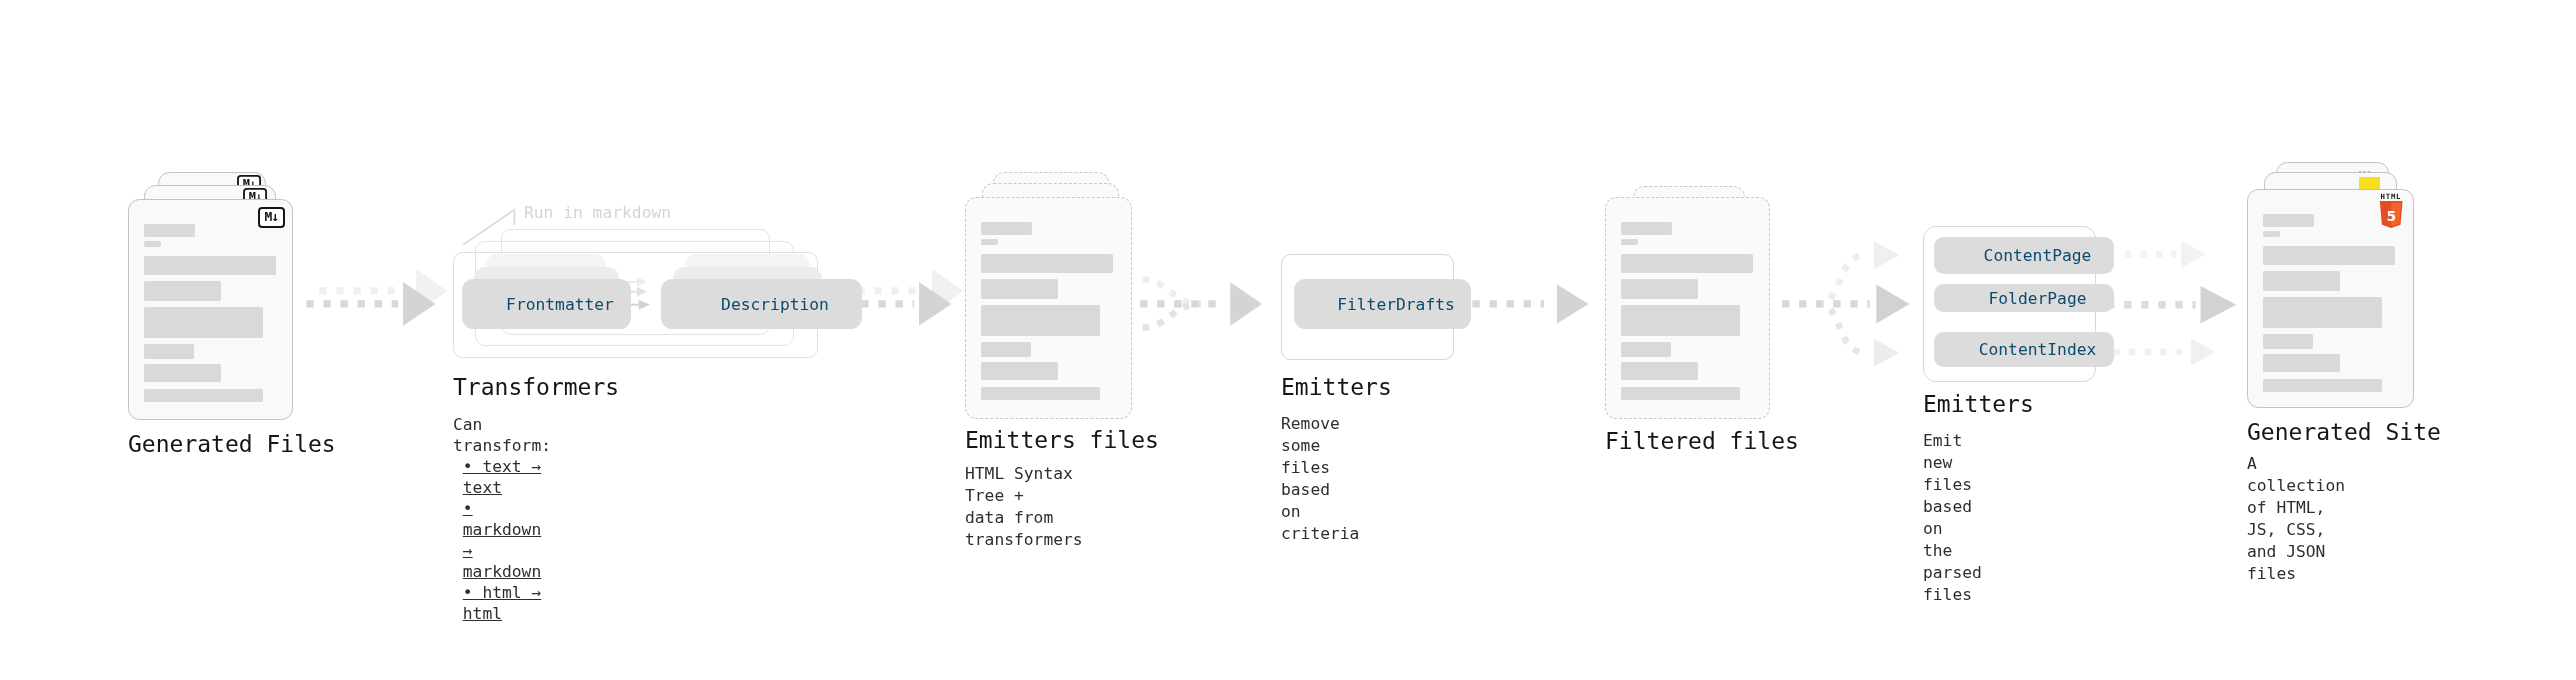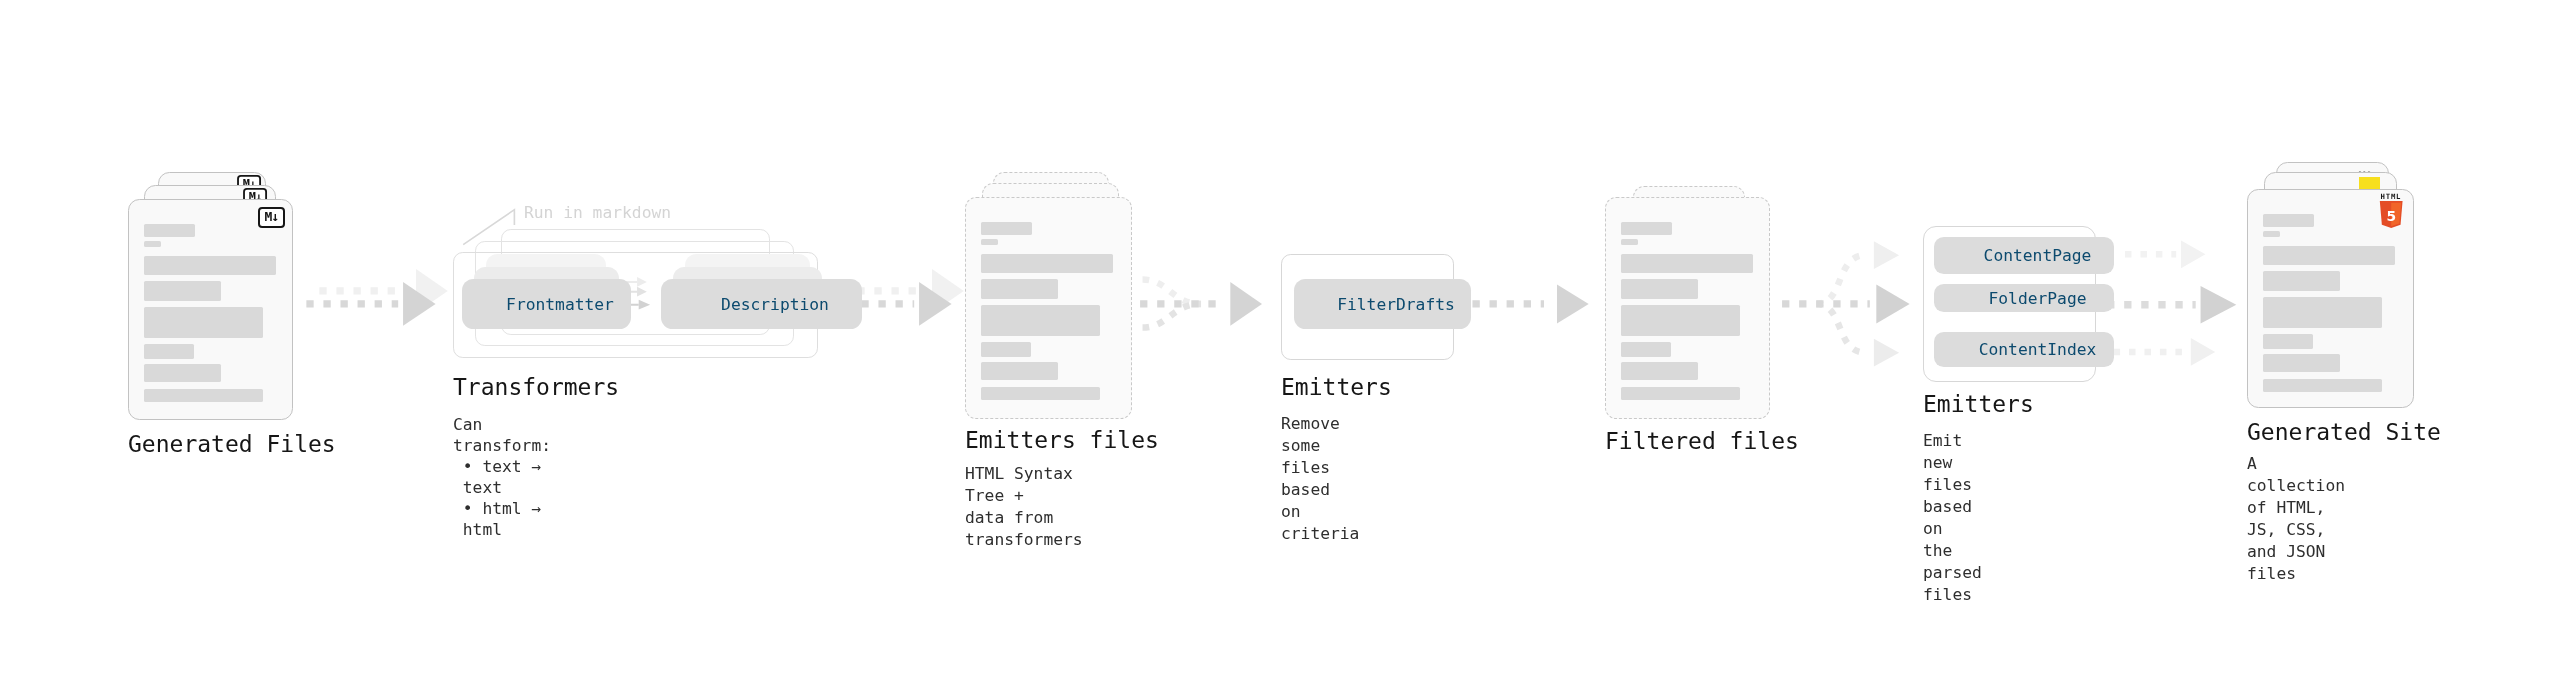--- a/index.html
+++ b/index.html
@@ -102,21 +102,21 @@
   }
   .stage-desc {
     position: absolute;
     font-size: 16.3px;
     color: #2e2e2e;
     line-height: 22px;
     white-space: pre-line;
   }
   .bullet-list { position: absolute; font-size: 16.3px; color: #2e2e2e; line-height: 21px; }
   .bullet-list .intro { margin: 0; }
-  .bullet-list .bullet { padding-left: 9.8px; }
+  .bullet-list .bullet { padding-left: 9.8px; text-decoration: underline; }
 
   .note {
     position: absolute;
     font-size: 16.3px;
     color: #d4d4d4;
     white-space: nowrap;
   }
 
   
   .html5-badge { position: absolute; width: 28px; text-align: center; }
@@ -224,20 +224,21 @@
     <div class="pill" style="left:462px;top:279px;width:142px;height:50px">Frontmatter</div>
 
     <div class="pill ghost2" style="left:685px;top:254px;width:98px;height:50px"></div>
     <div class="pill ghost1" style="left:673px;top:267px;width:122px;height:50px"></div>
     <div class="pill" style="left:661px;top:279px;width:174px;height:50px">Description</div>
 
     <div class="stage-label" style="left:453px;top:375px">Transformers</div>
     <div class="bullet-list" style="left:453px;top:414px">
       <div class="intro">Can transform:</div>
       <div class="bullet">• text → text</div>
+      <div class="bullet">• markdown → markdown</div>
       <div class="bullet">• html → html</div>
     </div>
   </div>
 
   <div class="stage">
     <div class="doc-card dashed" style="left:993px;top:172px;width:116px;height:37px"></div>
     <div class="doc-card dashed" style="left:982px;top:183px;width:137px;height:42px"></div>
     <div class="doc-card dashed" style="left:965px;top:197px;width:167px;height:222px">
       <div class="bars">
           <div class="bar" style="width: 51px; height: 12.2px; margin-top: 0px;"></div>

